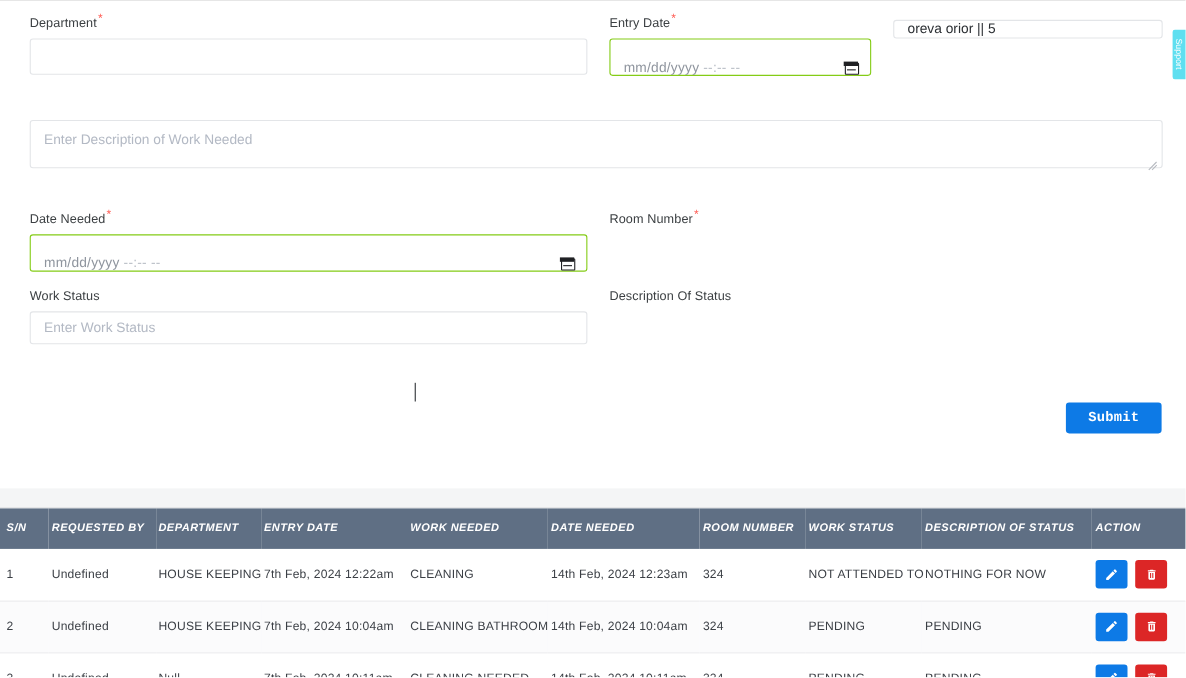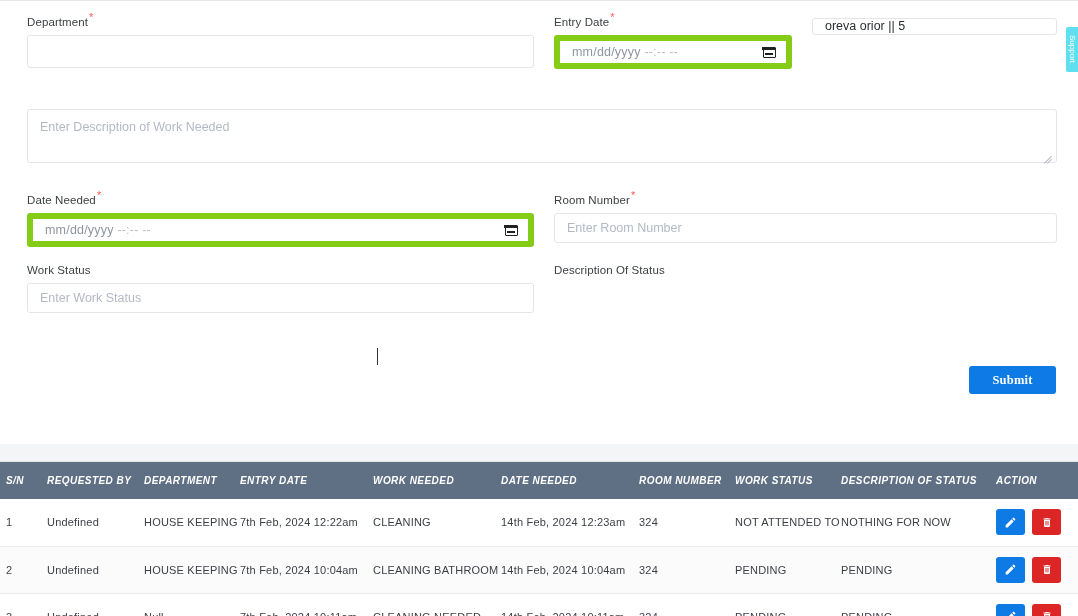--- a/index.html
+++ b/index.html
@@ -35,22 +35,22 @@
     width:100%;
     outline:none;
   }
   .ctrl.h-input { height:30px; line-height:30px; }
   .ctrl.h-ta { padding:9px 12px; resize:none; line-height:16px; }
   .ctrl::placeholder { color:#b3b9c4; }
 
   
   .datectrl {
     margin-top:6px; height:34px;
-    border:6px solid #84cc16; border-radius:3px; background:#fff;
-    display:flex; align-items:center; padding:0 10px 0 12px;
+    border:1px solid #84cc16; border-radius:3px; background:#fff;
+    display:flex; align-items:flex-end; padding:0 10px 0 12px;
   }
   .datectrl .dtext { font-size:12.5px; color:#8f959e; letter-spacing:.2px; flex:1; }
   .datectrl .dtext .dim { color:#b9bec6; }
   .cal-ico { width:13px; height:13px; position:relative; flex:none; }
   .cal-ico i {
     position:absolute; left:0; top:2px; width:13px; height:11px;
     border:1.6px solid #202124; border-radius:1px; box-sizing:border-box;
   }
   .cal-ico i:before {
     content:""; position:absolute; left:-1.6px; top:-1.6px; width:13px; height:3.4px;
@@ -77,21 +77,21 @@
   }
 
   
   .caret { position:absolute; left:377px; top:347px; width:1.4px; height:17px; background:#2f3237; }
 
   
   .submit-btn {
     position:absolute; left:969px; top:365px; width:87px; height:28px;
     background:#0d7ae6; border:none; border-radius:3px;
     color:#ffffff; font-size:12.5px; font-weight:bold;
-    font-family:Liberation Serif, serif;
+    font-family:Liberation Mono, monospace;
     letter-spacing:.2px; cursor:pointer; padding:0;
   }
 
   
   .band { position:absolute; left:0; top:444px; width:1078px; height:18px; background:#f4f5f6; }
   .band-rule { position:absolute; left:0; top:461px; width:1078px; height:1px; background:#e3e4e6; }
 
   
   .table-wrap { position:absolute; left:0; top:462px; width:1078px; height:154px; background:#ffffff; overflow:hidden; }
   table { border-collapse:collapse; width:1078px; table-layout:fixed; }
@@ -171,42 +171,41 @@
     <div class="field" style="left:812px; top:11px; width:245px;">
       <input class="ctrl h-input" style="height: 17px; line-height: 33px;" type="text" value="oreva orior || 5">
     </div>
 
     <div class="edge-tab">
       <span>Support</span>
     </div>
 
     <div class="field" style="left:27px; top:102px; width:1030px;">
       <div style="position:relative;">
-        <textarea class="ctrl h-ta" style="height: 54px;" placeholder="Enter Description of Work Needed"></textarea>
+        <textarea class="ctrl h-ta" style="height: 44px;" placeholder="Enter Description of Work Needed"></textarea>
         <span class="grab"></span>
       </div>
     </div>
 
     <div class="field" style="left:27px; top:189px; width:507px;">
       <div class="label">
         <span>Date Needed</span><span class="req">*</span>
       </div>
       <div class="datectrl">
         <span class="dtext"><span>mm/dd/yyyy</span> <span class="dim">--:-- --</span></span>
         <span class="cal-ico">
             <i></i>
           </span>
       </div>
     </div>
 
     <div class="field" style="left:554px; top:189px; width:503px;">
       <div class="label">
         <span>Room Number</span><span class="req">*</span>
       </div>
-      <input class="ctrl h-input" style="height: 30px; line-height: 30px;" type="text" placeholder="Enter Room Number">
     </div>
 
     <div class="field" style="left:27px; top:263px; width:507px;">
       <div class="label">
         <span>Work Status</span>
       </div>
       <input class="ctrl h-input" style="height: 30px; line-height: 30px;" type="text" placeholder="Enter Work Status">
     </div>
 
     <div class="field" style="left:554px; top:263px; width:503px;">

